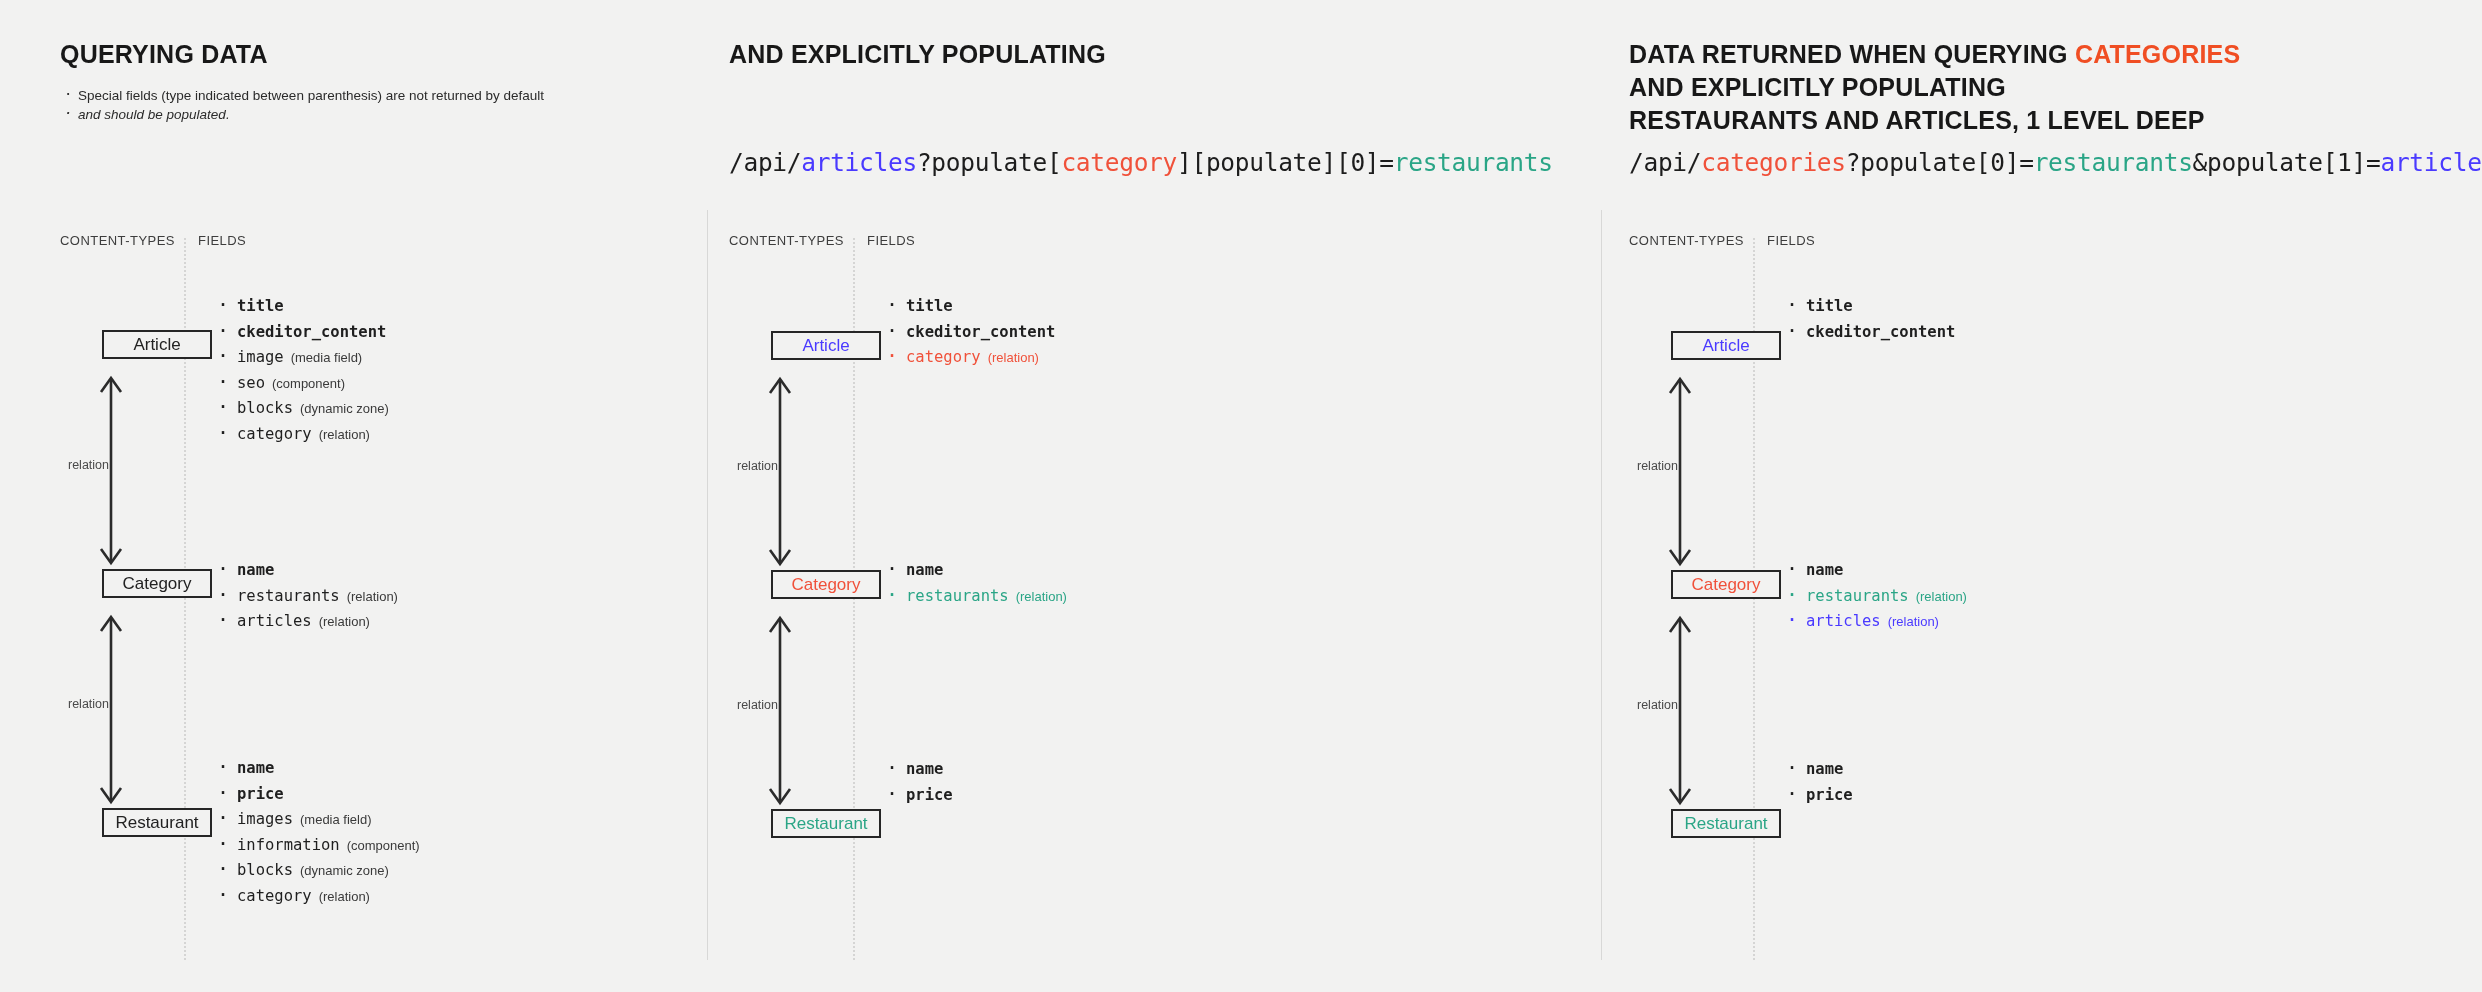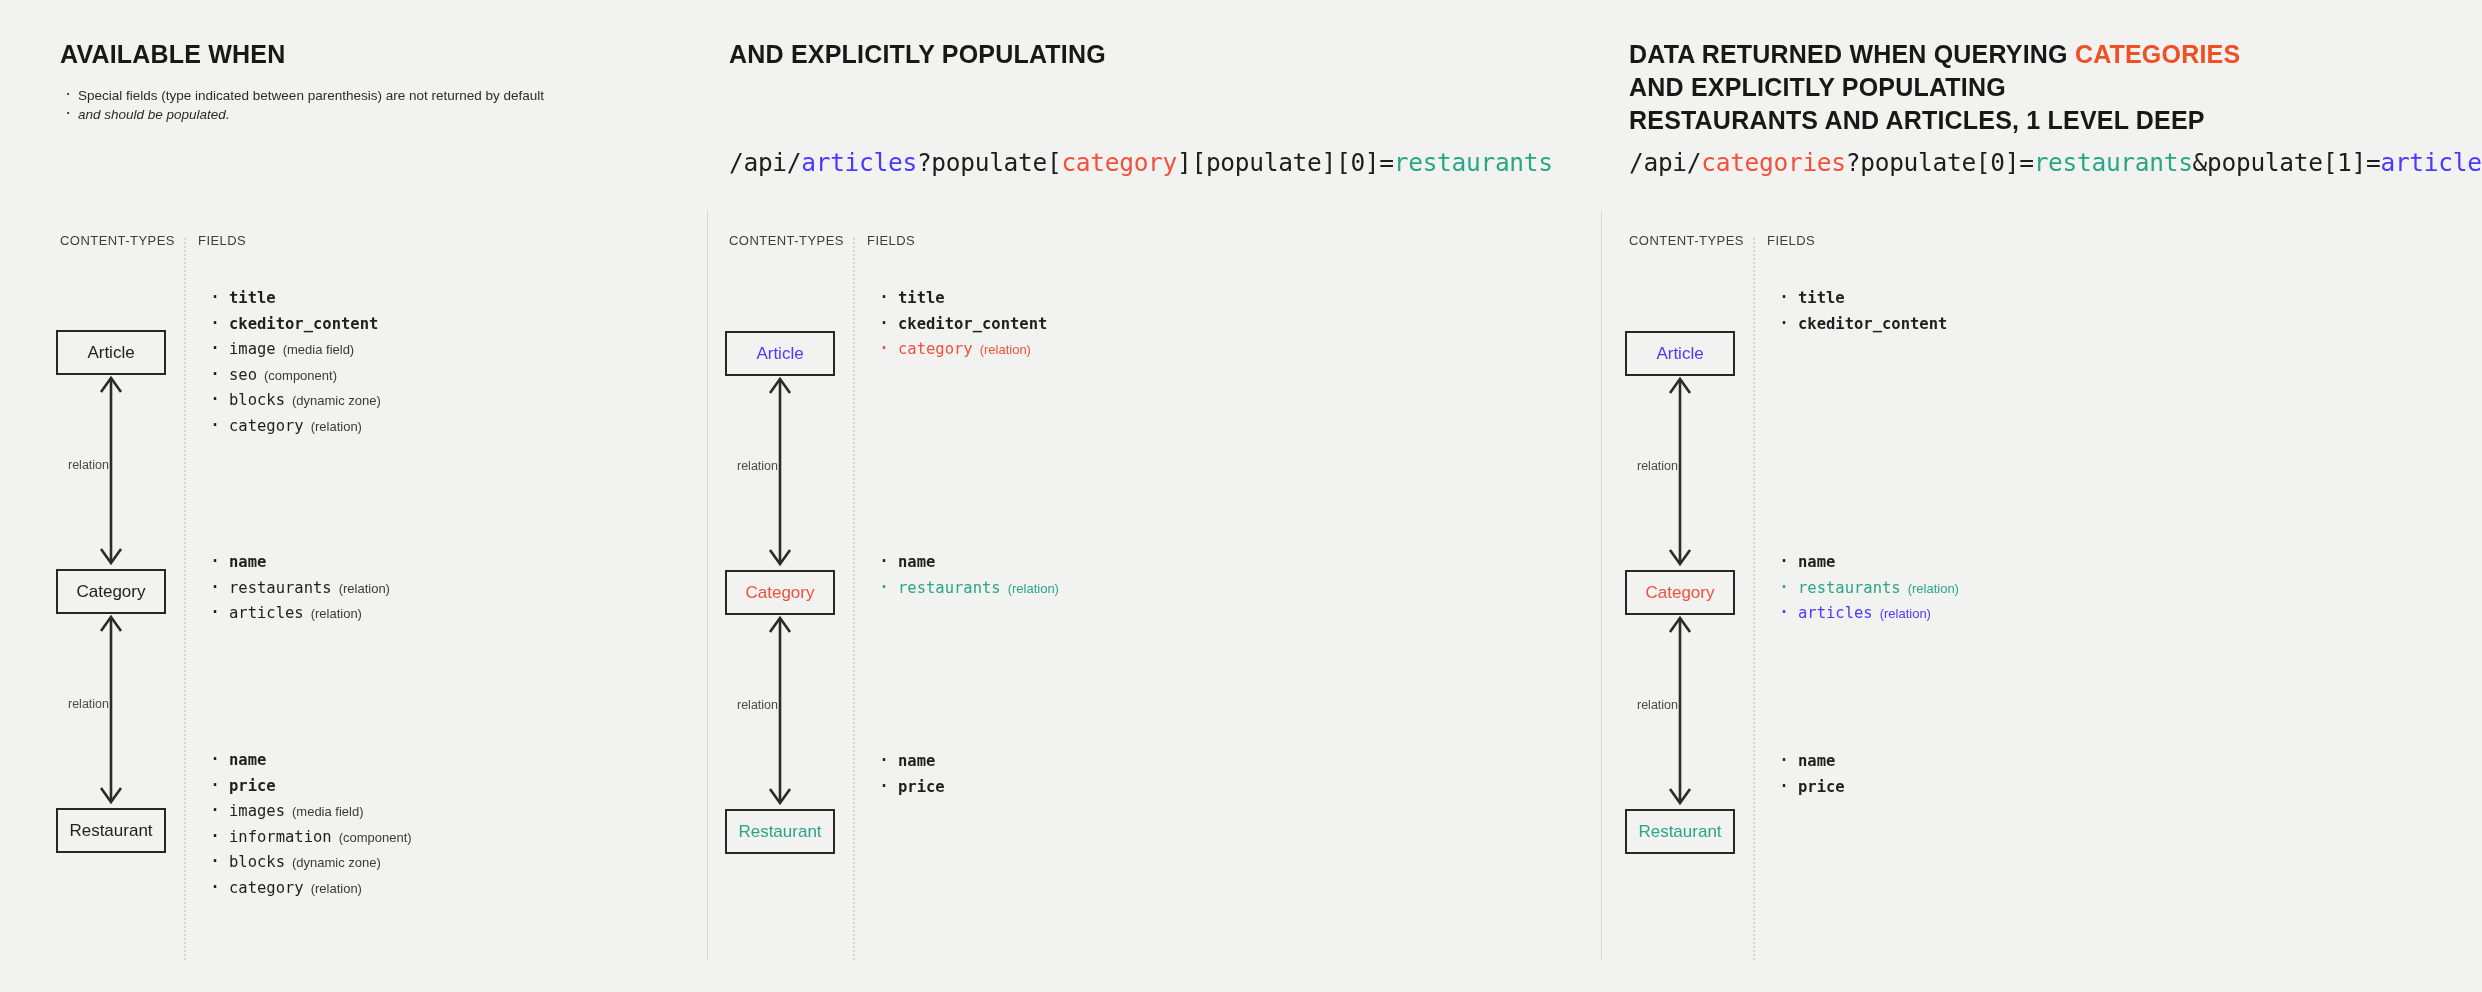--- a/index.html
+++ b/index.html
@@ -84,46 +84,47 @@
 
   .dotted-sep {
     position:absolute;
     top:238px; height:722px; width:1px;
     border-left:2px dotted #d5d5d4;
   }
 
   
   .entity-box {
     position:absolute;
-    width:110px; height:45px;
+    width:110px; height:29px;
     border:2.5px solid #262626;
     background:#f2f2f1;
     display:flex; align-items:center; justify-content:center;
     font-size:17px;
     color:#222;
+    margin-left:46px;
   }
   .entity-box.tone-blue { color:#4a3aff; }
   .entity-box.tone-red  { color:#f0513a; }
   .entity-box.tone-teal { color:#2aa586; }
 
   
   .connector { position:absolute; width:60px; }
   .connector svg { display:block; overflow:visible; }
   .rel-label {
     position:absolute;
     font-size:12.5px;
     color:#4a4a4a;
     right:32px;
     white-space:nowrap;
   }
 
   
   .field-list {
     position:absolute;
-    list-style:none; margin:0; padding:0;
+    list-style:none; margin:8px; padding:0;
     font-family:"DejaVu Sans Mono", monospace;
     font-size:15.5px;
     line-height:25.5px;
     color:#1f1f1f;
     white-space:nowrap;
   }
   .field-list li {
     position:relative;
     padding-left:22px;
   }
@@ -151,21 +152,21 @@
 <body>
 
 <div class="board">
 
   <div class="panel-divider" id="divider-1"></div>
   <div class="panel-divider" id="divider-2"></div>
 
   <div class="panel" id="panel-1">
 
     <div class="heading" style="left:60px; top:38px;">
-      <span>AVAILABLE WHEN</span>
+      <span>QUERYING DATA</span>
     </div>
 
     <ul class="note-list" style="left:62px; top:86px; width:560px;">
       <li style="margin-bottom:0;">
         <span>Special fields (type indicated between parenthesis) are not returned by default</span>
       </li>
       <li style="padding-left:16px;font-style:italic;">
         <span>and should be populated.</span>
       </li>
     </ul>

